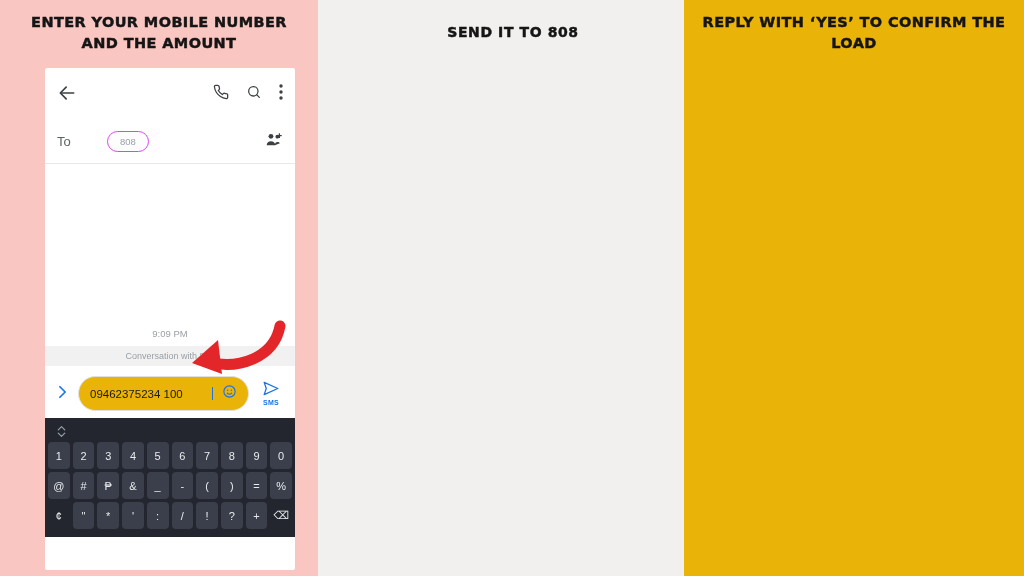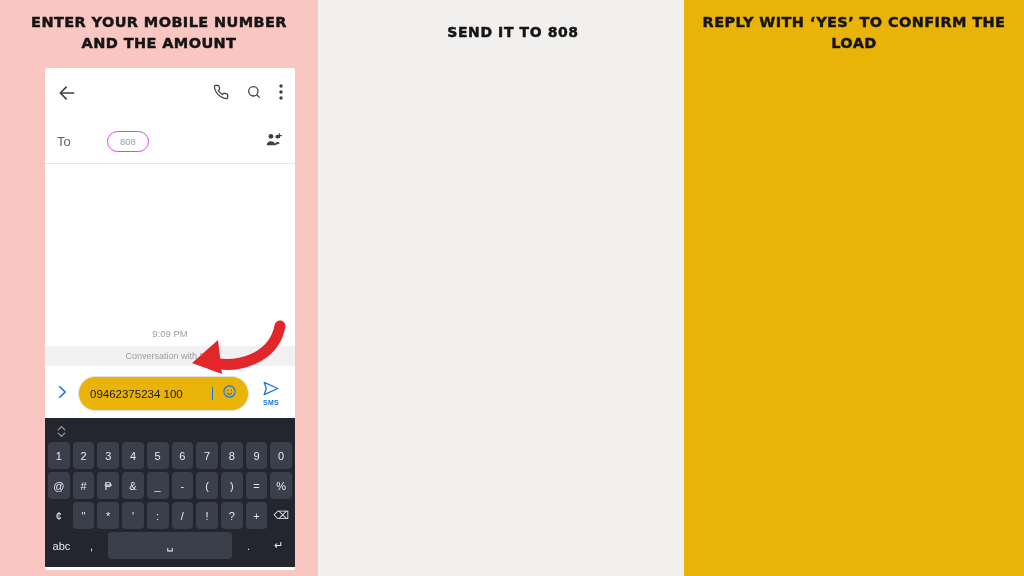--- a/index.html
+++ b/index.html
@@ -296,37 +296,20 @@
           <div class="key">
             <span>?</span>
           </div>
           <div class="key">
             <span>+</span>
           </div>
           <div class="key alt">
             <span>⌫</span>
           </div>
         </div>
-      <div class="kb-row" id="kb1r4">
-          <div class="key alt">
-            <span>abc</span>
-          </div>
-          <div class="key alt">
-            <span>,</span>
-          </div>
-          <div class="key sp">
-            <span>␣</span>
-          </div>
-          <div class="key alt">
-            <span>.</span>
-          </div>
-          <div class="key alt">
-            <span>↵</span>
-          </div>
-        </div>
     </div>
   </div>
 
   <svg class="mark" style="left:178px;top:318px;" width="110" height="62" viewBox="0 0 110 62">
     <path d="M102 8 C96 40 60 52 30 44" fill="none" stroke="#e3262a" stroke-width="11" stroke-linecap="round"></path>
     <path d="M40 22 L14 45 L44 56 Z" fill="#e3262a"></path>
   </svg>
 </div>
 
 <div id="panel-gap"></div>

